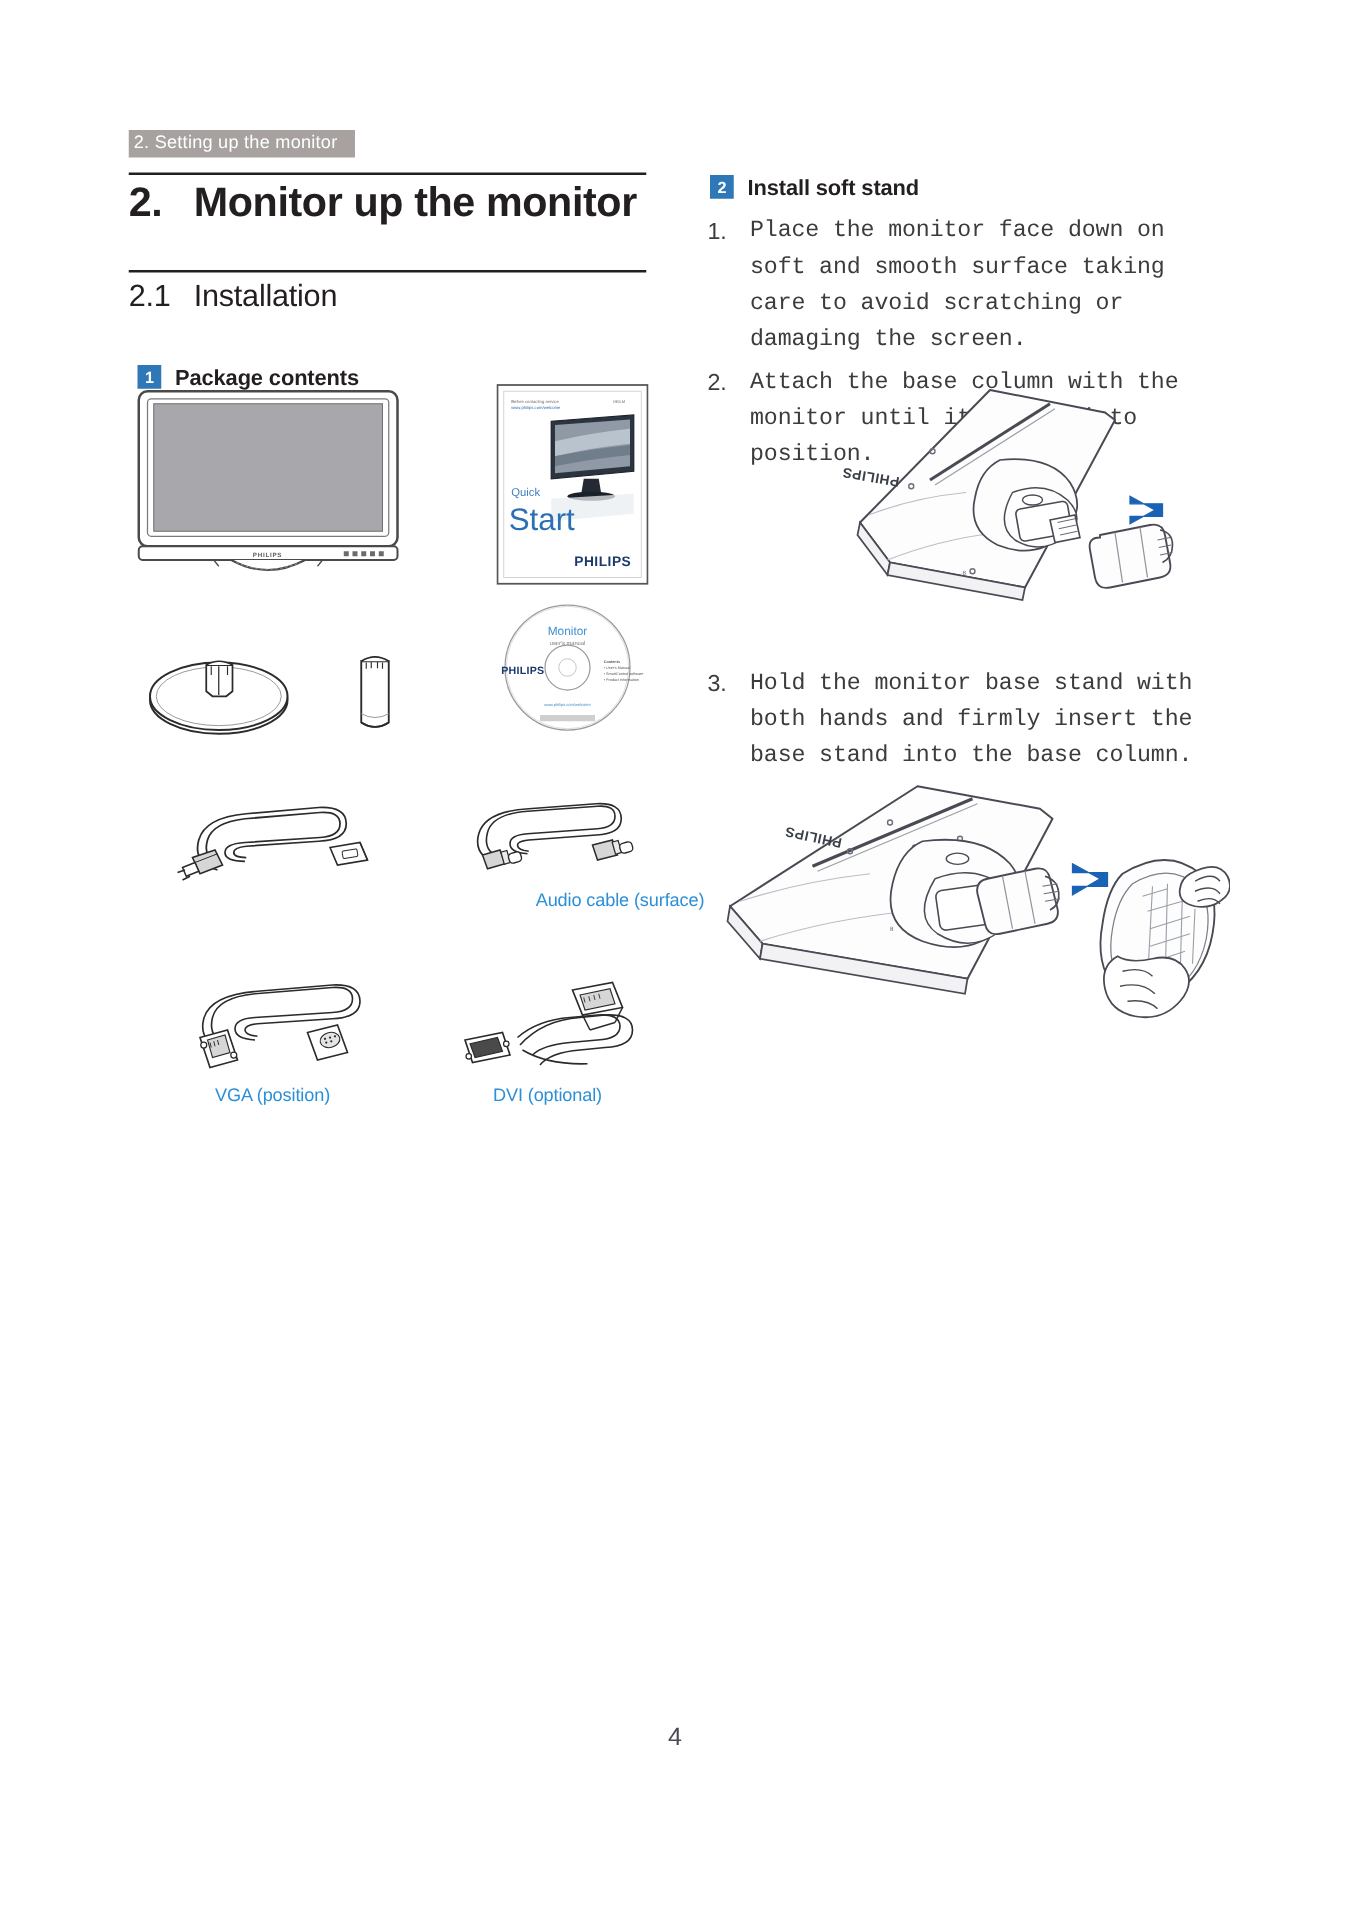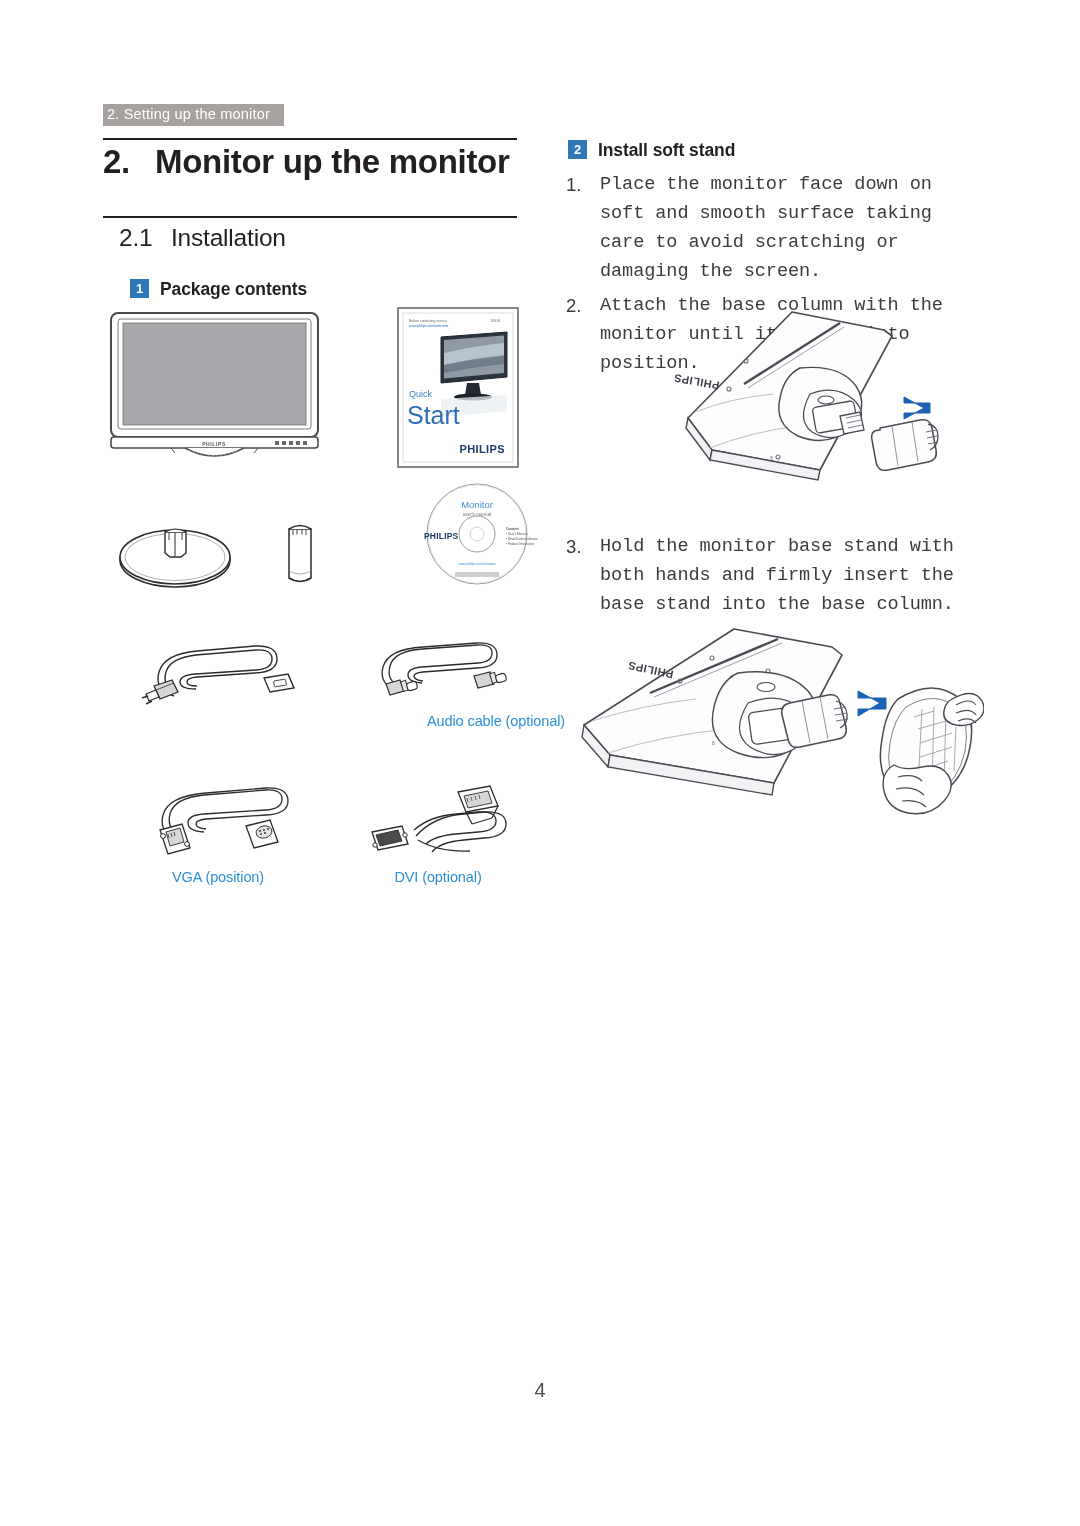--- a/index.html
+++ b/index.html
@@ -52,21 +52,21 @@
   .chapter-title .num { display: inline-block; width: 52px; }
 
   .section-title {
     position: absolute;
     left: 103px;
     top: 224px;
     font-size: 24.5px;
     letter-spacing: -.2px;
     white-space: nowrap;
   }
-  .section-title .num { display: inline-block; width: 52px; margin-left: 16px; }
+  .section-title .num { display: inline-block; width: 52px; }
 
   
   .badge {
     display: inline-block;
     width: 19px;
     height: 19px;
     background: #2e78b8;
     color: #ffffff;
     font-size: 13px;
     font-weight: bold;
@@ -75,21 +75,21 @@
     vertical-align: 2px;
   }
   .sub-head {
     position: absolute;
     font-size: 17.5px;
     font-weight: bold;
     letter-spacing: -.1px;
     white-space: nowrap;
   }
   .sub-head .badge { margin-right: 11px; }
-  .sub-pkg   { left: 110px; top: 279px; margin-left: 20px; }
+  .sub-pkg   { left: 110px; top: 292px; }
   .sub-stand { left: 568px; top: 140px; }
 
   
   .steps {
     position: absolute;
     left: 566px;
     width: 420px;
     font-size: 18.6px;
     line-height: 29px;
     color: #3c3c3c;
@@ -244,21 +244,21 @@
     <path d="M10 8 q11 -7 22 0" fill="#ffffff" stroke="#2b2b2b" stroke-width="1.5"></path>
     <path d="M10 57 q11 7 22 0" fill="none" stroke="#2b2b2b" stroke-width="1.2"></path>
     <line x1="14" y1="9" x2="14" y2="14" stroke="#2b2b2b" stroke-width="0.9"></line>
     <line x1="18" y1="8.5" x2="18" y2="13.5" stroke="#2b2b2b" stroke-width="0.9"></line>
     <line x1="23" y1="8.5" x2="23" y2="13.5" stroke="#2b2b2b" stroke-width="0.9"></line>
     <line x1="27" y1="9" x2="27" y2="14" stroke="#2b2b2b" stroke-width="0.9"></line>
     <path d="M10 50 q11 6 22 0" fill="none" stroke="#9a9a9a" stroke-width="0.8"></path>
   </svg>
 </div>
 
-<div class="art" style="left:410px; top:482px;text-decoration:underline;">
+<div class="art" style="left:387px; top:482px;text-decoration:underline;">
   <svg width="134" height="104" viewBox="0 0 134 104">
     <circle cx="67" cy="52" r="50" fill="#ffffff" stroke="#9b9b9b" stroke-width="1"></circle>
     <circle cx="67" cy="52" r="49" fill="none" stroke="#d8d8d8" stroke-width="0.7"></circle>
     <circle cx="67" cy="52" r="18" fill="#ffffff" stroke="#9b9b9b" stroke-width="1"></circle>
     <circle cx="67" cy="52" r="7" fill="#ffffff" stroke="#bdbdbd" stroke-width="0.7"></circle>
     <text x="67" y="26" font-size="9.5" fill="#3f8fd0" text-anchor="middle" font-family="'Liberation Sans',sans-serif">Monitor</text>
     <text x="67" y="34" font-size="4.6" fill="#7a7a7a" text-anchor="middle" font-family="'Liberation Sans',sans-serif">user's manual</text>
     <text x="14" y="57" font-size="8.5" font-weight="bold" fill="#1b3a6b" font-family="'Liberation Sans',sans-serif" letter-spacing="0.2">PHILIPS</text>
     <g font-family="'Liberation Sans',sans-serif" font-size="3" fill="#555">
       <text x="96" y="48" font-weight="bold">Contents</text>
@@ -299,21 +299,21 @@
       <rect x="37" y="48" width="10" height="8" rx="3" fill="#ffffff" stroke="#2b2b2b" stroke-width="1.1" transform="rotate(-16 42 52)"></rect>
     </g>
 
     <g>
       <path d="M104 42 L120 38 L124 50 L108 54 Z" fill="#d6d6d6" stroke="#2b2b2b" stroke-width="1.2"></path>
       <rect x="121" y="39" width="5" height="10" fill="#e9e9e9" stroke="#2b2b2b" stroke-width="1" transform="rotate(-16 123 44)"></rect>
       <rect x="126" y="40" width="10" height="8" rx="3" fill="#ffffff" stroke="#2b2b2b" stroke-width="1.1" transform="rotate(-16 131 44)"></rect>
     </g>
   </svg>
 </div>
-<div class="cap" style="left:380px; top:713px; width:232px;">Audio cable (optional)</div>
+<div class="cap" style="left:380px; top:713px; width:232px;">Audio cable (surface)</div>
 
 <div class="art" style="left:148px; top:778px;">
   <svg width="160" height="85" viewBox="0 0 160 85">
     <path d="M34 58 q-16 -6 -12 -22 q4 -16 34 -19 l62 -5 q16 -1 16 9 q0 10 -16 11 l-62 4 q-16 1 -16 9 q0 8 16 9" fill="none" stroke="#2b2b2b" stroke-width="1.3"></path>
     <path d="M34 64 q-24 -8 -19 -27 q5 -19 43 -22 l60 -5 q22 -1 22 13 q0 13 -22 14 l-60 4 q-10 1 -10 5 q0 4 10 5" fill="none" stroke="#2b2b2b" stroke-width="1.3"></path>
 
     <g>
       <path d="M12 52 L34 46 L42 70 L20 76 Z" fill="#ffffff" stroke="#2b2b2b" stroke-width="1.3"></path>
       <path d="M18 54 L32 50 L36 64 L22 68 Z" fill="#d6d6d6" stroke="#2b2b2b" stroke-width="0.9"></path>
       <line x1="20" y1="56" x2="21" y2="60" stroke="#2b2b2b" stroke-width="0.8"></line>

